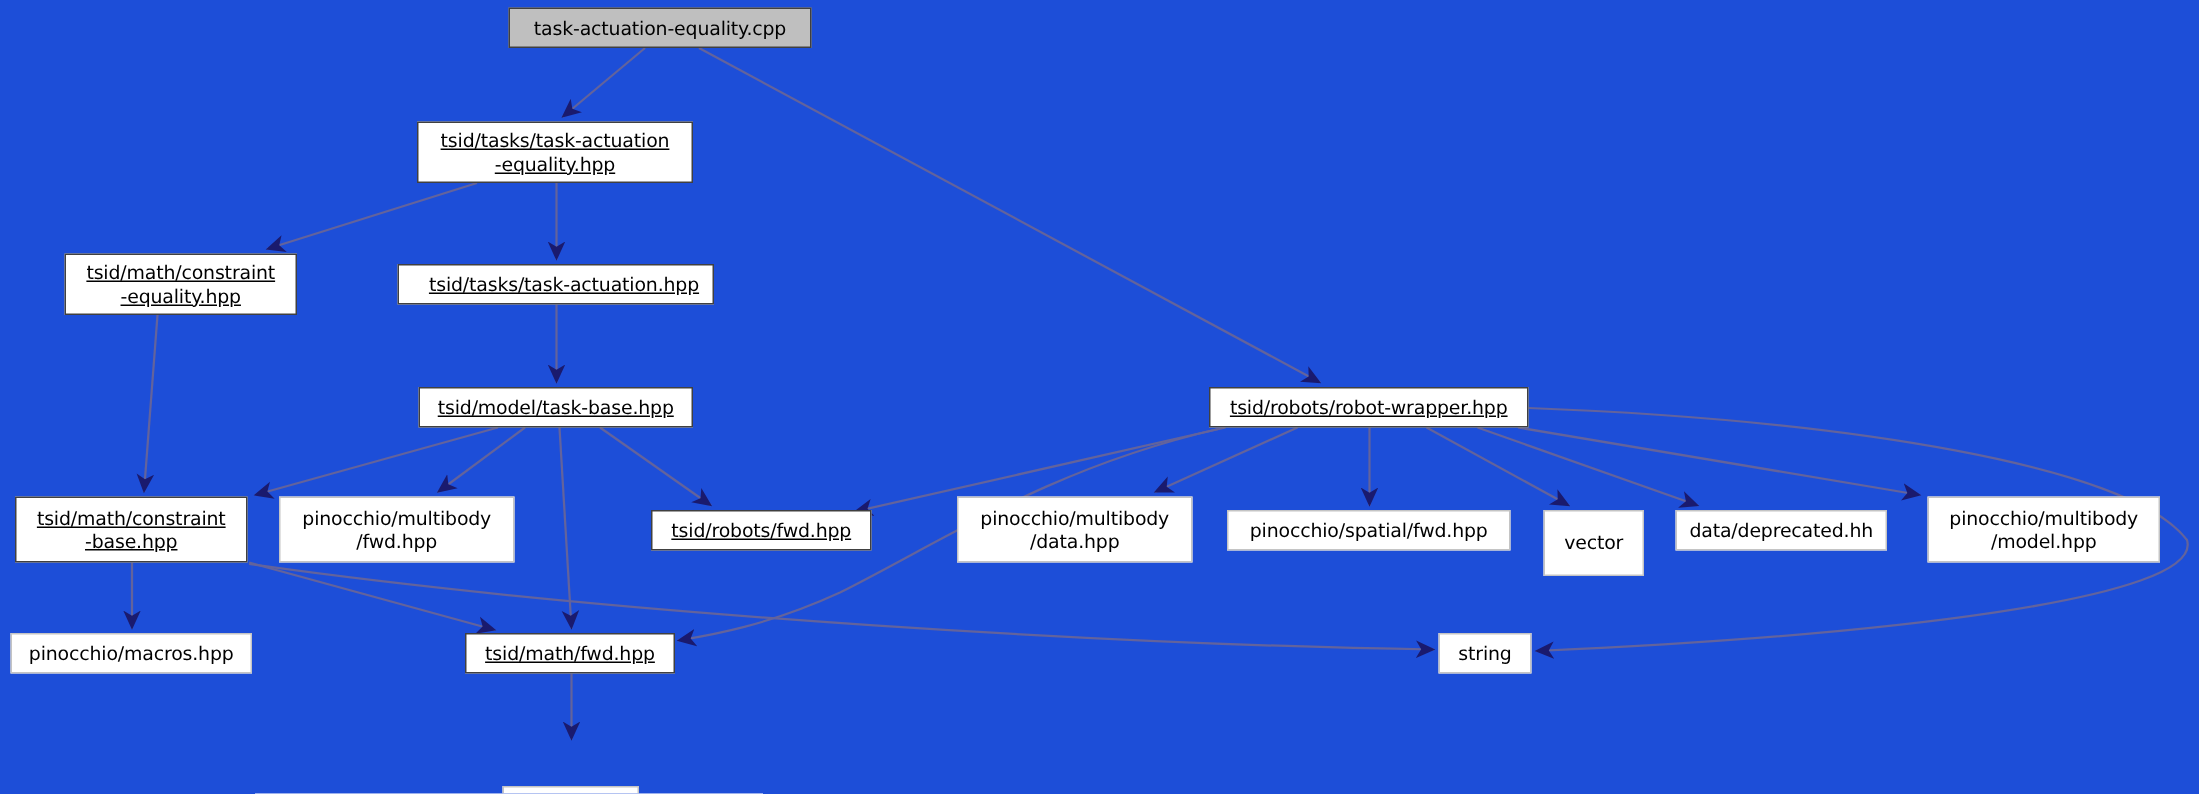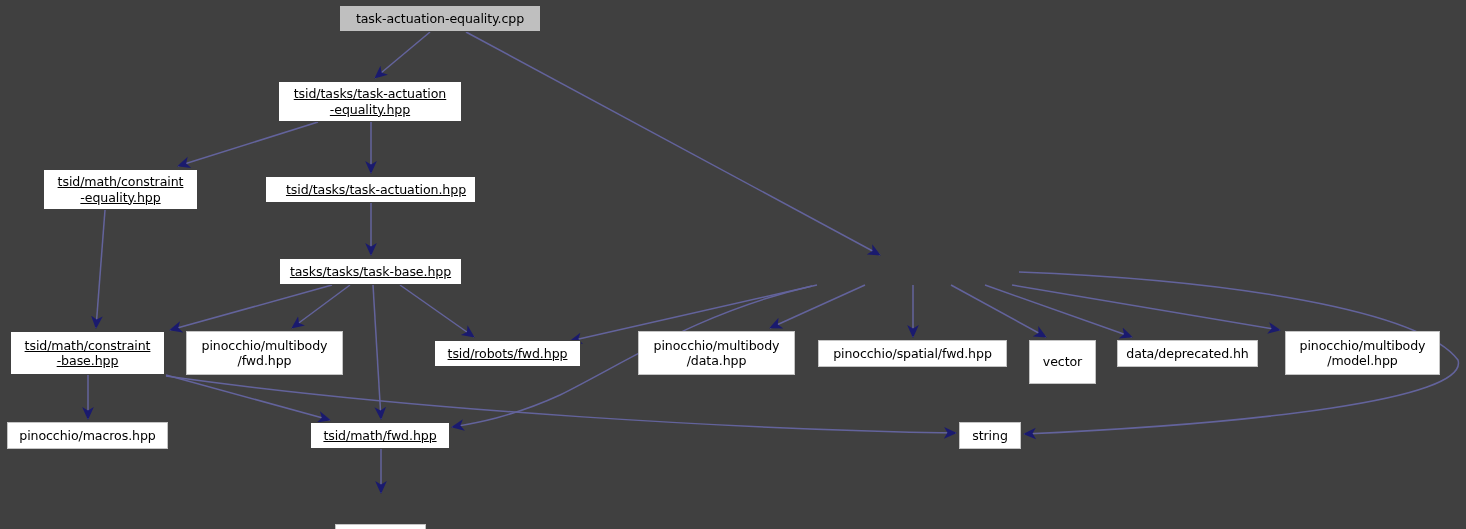--- a/index.html
+++ b/index.html
@@ -7,21 +7,21 @@
     padding: 0;
     background: #ffffff;
   }
   body {
     font-family: "DejaVu Sans", "Liberation Sans", sans-serif;
   }
   #graph-root {
     position: relative;
     width: 1466px;
     height: 529px;
-    background: #404040;
+    background: #1d4ed8;
     overflow: hidden;
   }
   #edge-layer {
     position: absolute;
     left: 0;
     top: 0;
     width: 1466px;
     height: 529px;
   }
   #node-layer {
@@ -96,21 +96,22 @@
         <path d="M 381,449 L 381,493" fill="none" stroke="#63639c" stroke-width="1.5" marker-end="url(#arrow)"></path>
       </g>
   </svg>
   <div id="node-layer">
       <div class="node root" style="left: 339px; top: 5px; width: 202px; height: 27px;"><span class="node-label">task-actuation-equality.cpp</span></div>
       <div class="node internal" style="left: 278px; top: 81px; width: 184px; height: 41px;"><span class="node-label">tsid/tasks/task-actuation
 -equality.hpp</span></div>
       <div class="node internal" style="left: 43px; top: 169px; width: 155px; height: 41px;"><span class="node-label">tsid/math/constraint
 -equality.hpp</span></div>
       <div class="node internal" style="left: 265px; top: 176px; width: 211px; height: 27px; padding-left: 11px;"><span class="node-label">tsid/tasks/task-actuation.hpp</span></div>
-      <div class="node internal" style="left: 279px; top: 258px; width: 183px; height: 27px;"><span class="node-label">tasks/tasks/task-base.hpp</span></div>
+      <div class="node internal" style="left: 279px; top: 258px; width: 183px; height: 27px;"><span class="node-label">tsid/model/task-base.hpp</span></div>
+      <div class="node internal" style="left: 806px; top: 258px; width: 213px; height: 27px;"><span class="node-label">tsid/robots/robot-wrapper.hpp</span></div>
       <div class="node internal" style="left: 10px; top: 331px; width: 155px; height: 44px;"><span class="node-label">tsid/math/constraint
 -base.hpp</span></div>
       <div class="node external" style="left: 186px; top: 331px; width: 157px; height: 44px;"><span class="node-label">pinocchio/multibody
 /fwd.hpp</span></div>
       <div class="node internal" style="left: 417px; top: 340px; width: 147px; height: 27px; margin-left: 17px;"><span class="node-label">tsid/robots/fwd.hpp</span></div>
       <div class="node external" style="left: 638px; top: 331px; width: 157px; height: 44px;"><span class="node-label">pinocchio/multibody
 /data.hpp</span></div>
       <div class="node external" style="left: 818px; top: 340px; width: 189px; height: 27px;"><span class="node-label">pinocchio/spatial/fwd.hpp</span></div>
       <div class="node external" style="left: 1029px; top: 340px; width: 67px; height: 44px;"><span class="node-label">vector</span></div>
       <div class="node external" style="left: 1117px; top: 340px; width: 141px; height: 27px;"><span class="node-label">data/deprecated.hh</span></div>

